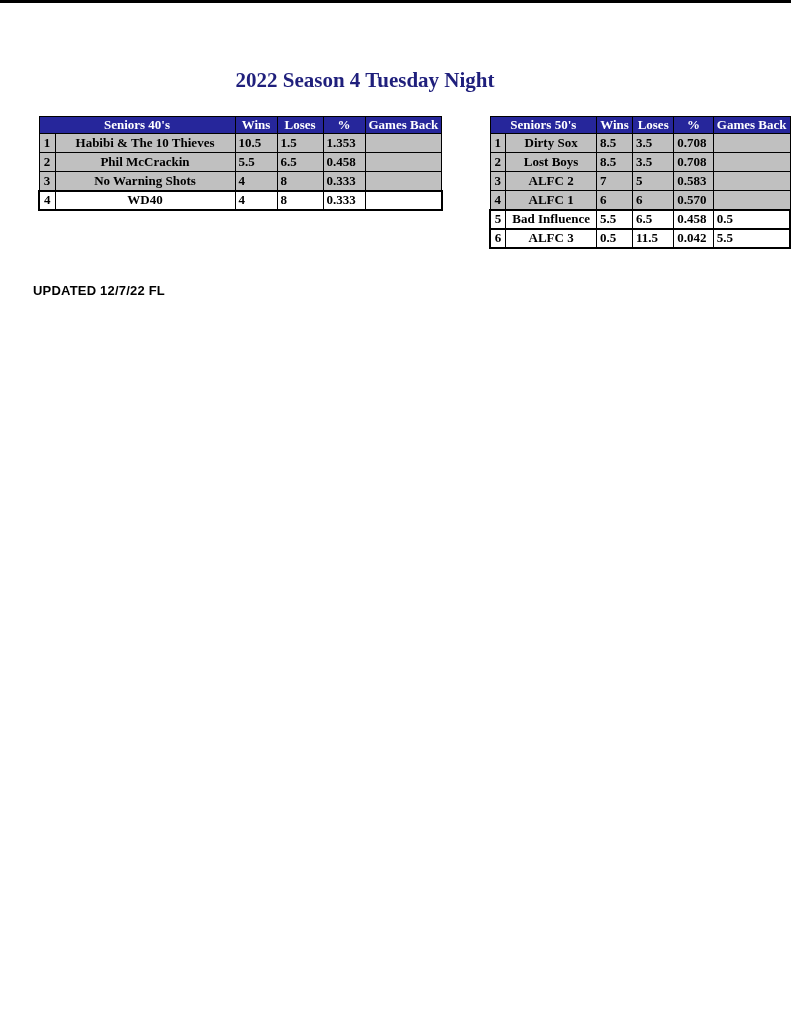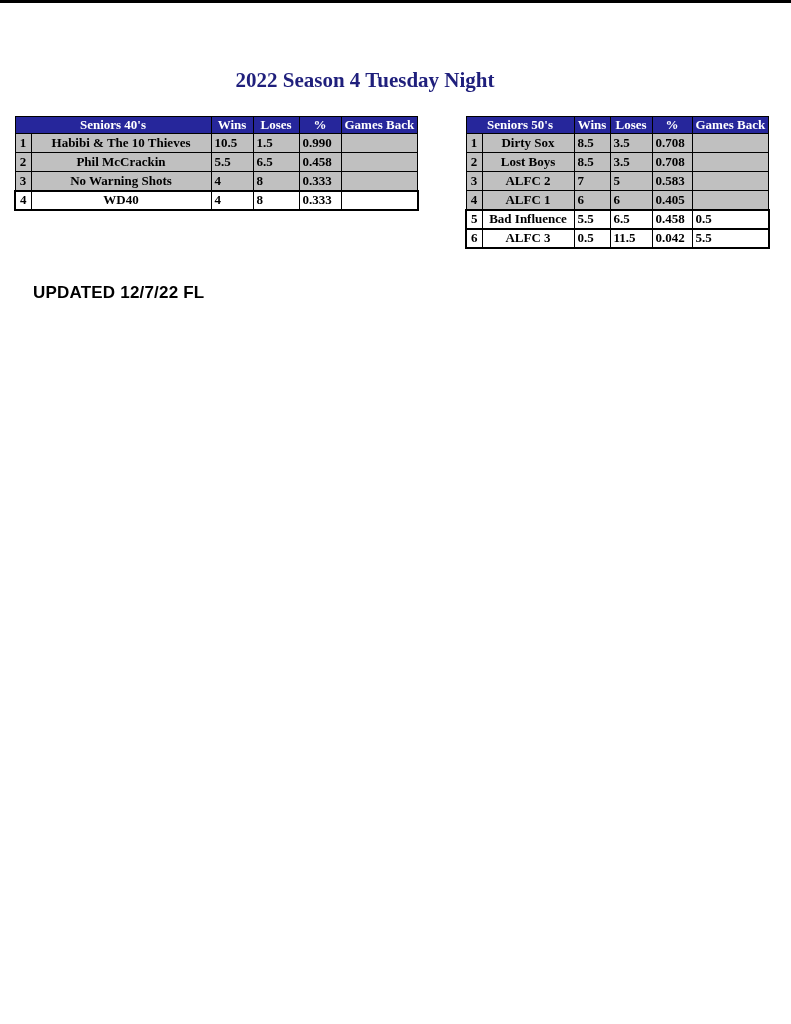--- a/index.html
+++ b/index.html
@@ -54,41 +54,42 @@
   }
   table.standings thead th {
     background: var(--header_bg, #26269B);
     color: var(--header_text, #FFFFFF);
     height: 17px;
     text-align: center;
     font-size: 13px;
   }
   table.standings {
     border: 1px solid #000000;
+    margin-left: 24px;
   }
   td.rank { text-align: center; padding: 0 1px; }
   td.team { text-align: center; }
   td.num  { text-align: left; }
   tr.gray td { background: var(--row_gray, #C0C0C0); }
   tr.thick td {
     border-top: 2px solid #000000;
     border-bottom: 2px solid #000000;
     background: #ffffff;
   }
   tr.thick td:first-child { border-left: 2px solid #000000; }
   tr.thick td:last-child  { border-right: 2px solid #000000; }
   #t40 { left: 14px;  top: 116px; }
   #t50 { left: 465px; top: 116px; }
   .updated {
     position: absolute;
     left: 33px;
     top: 283px;
     font-family: "Liberation Sans", sans-serif;
     font-weight: bold;
-    font-size: 17px;
+    font-size: 13px;
     letter-spacing: 0.2px;
     color: #000000;
   }
 </style>
 </head>
 <body>
 
 <div class="page">
 
   <div class="top-bar"></div>
@@ -112,21 +113,21 @@
         <th>%</th>
         <th>Games Back</th>
       </tr>
     </thead>
     <tbody>
       <tr class="gray">
         <td class="rank">1</td>
         <td class="team">Habibi &amp; The 10 Thieves</td>
         <td class="num">10.5</td>
         <td class="num">1.5</td>
-        <td class="num">0.990</td>
+        <td class="num">1.353</td>
         <td class="num"></td>
       </tr>
       <tr class="gray">
         <td class="rank">2</td>
         <td class="team">Phil McCrackin</td>
         <td class="num">5.5</td>
         <td class="num">6.5</td>
         <td class="num">0.458</td>
         <td class="num"></td>
       </tr>
@@ -190,21 +191,21 @@
         <td class="num">7</td>
         <td class="num">5</td>
         <td class="num">0.583</td>
         <td class="num"></td>
       </tr>
       <tr class="gray">
         <td class="rank">4</td>
         <td class="team">ALFC 1</td>
         <td class="num">6</td>
         <td class="num">6</td>
-        <td class="num">0.405</td>
+        <td class="num">0.570</td>
         <td class="num"></td>
       </tr>
       <tr class="thick">
         <td class="rank">5</td>
         <td class="team">Bad Influence</td>
         <td class="num">5.5</td>
         <td class="num">6.5</td>
         <td class="num">0.458</td>
         <td class="num">0.5</td>
       </tr>

